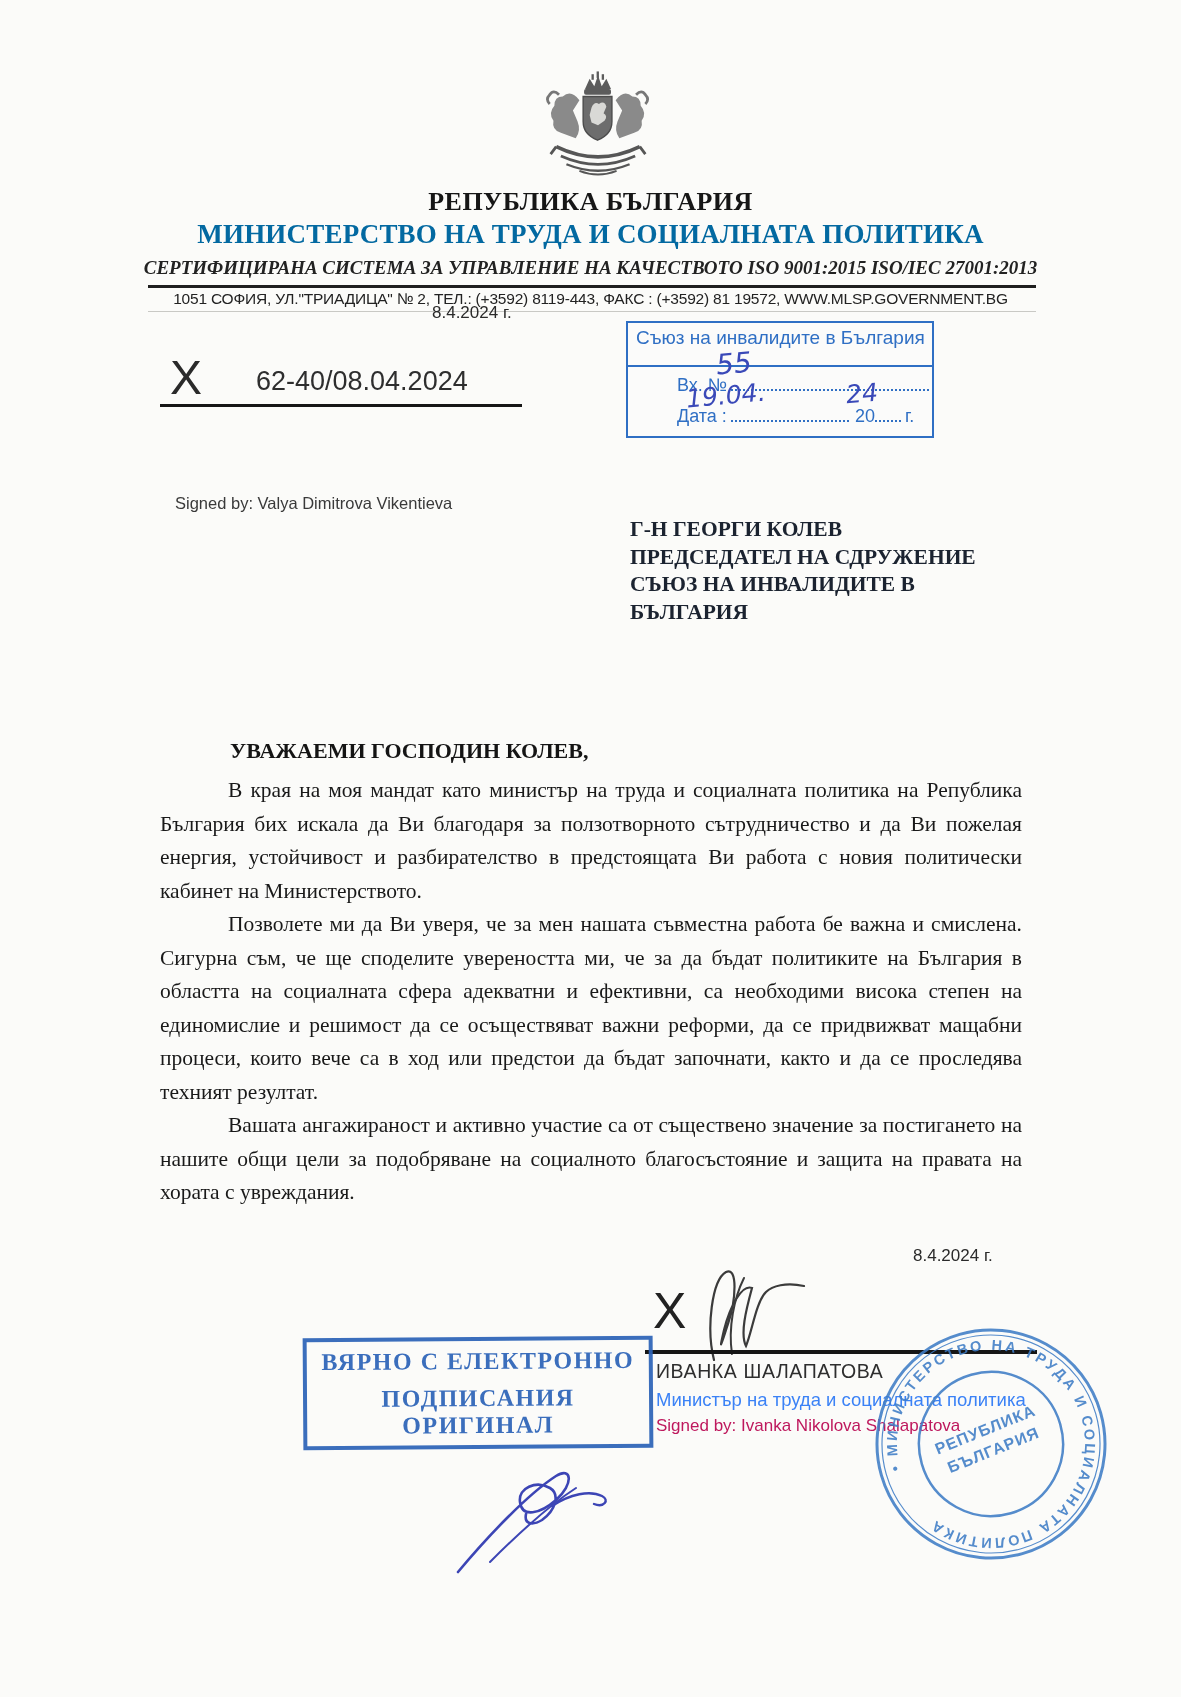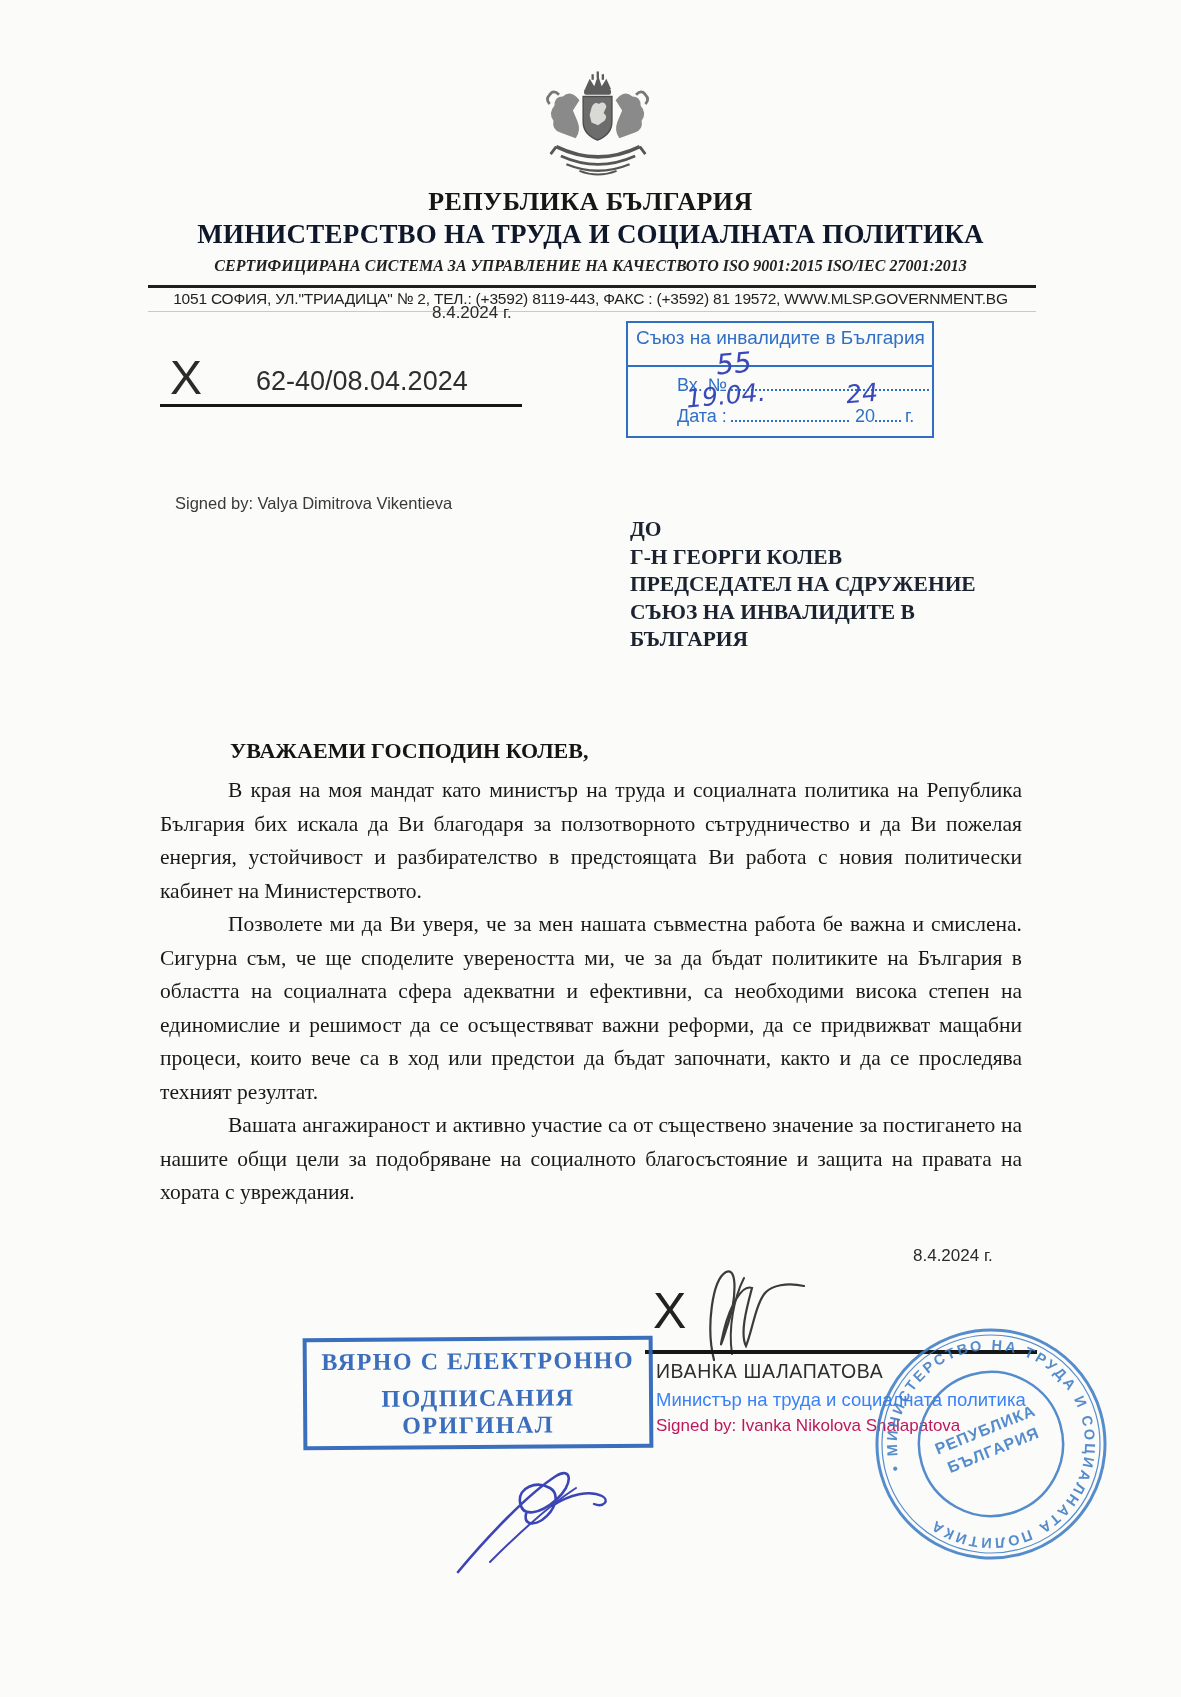--- a/index.html
+++ b/index.html
@@ -5,22 +5,22 @@
   html,body{margin:0;padding:0;background:#e8e8e8;}
   .page{
     position:relative;width:1181px;height:1697px;margin:0 auto;
     background:#fbfbf9;overflow:hidden;color:#1d1d1d;
     font-family:"Liberation Serif",serif;
   }
   .abs{position:absolute;}
   
   .crest{left:533px;top:68px;width:130px;height:122px;}
   .hdr-country{left:0;right:0;top:187px;text-align:center;font-weight:bold;font-size:26px;letter-spacing:.5px;color:#161616;}
-  .hdr-ministry{left:0;right:0;top:219px;text-align:center;font-weight:bold;font-size:27px;letter-spacing:.2px;color:#0f172a;}
-  .hdr-cert{left:0;right:0;top:257px;text-align:center;font-style:italic;font-weight:bold;font-size:16px;color:#222;white-space:nowrap;}
+  .hdr-ministry{left:0;right:0;top:219px;text-align:center;font-weight:bold;font-size:27px;letter-spacing:.2px;color:#0369a1;}
+  .hdr-cert{left:0;right:0;top:257px;text-align:center;font-style:italic;font-weight:bold;font-size:19px;color:#222;white-space:nowrap;}
   .hdr-rule{left:148px;top:285px;width:888px;height:3px;background:#1f1f1f;}
   .hdr-address{left:0;right:0;top:290px;text-align:center;font-family:"Liberation Sans",sans-serif;font-size:15.5px;letter-spacing:-.2px;color:#222;white-space:nowrap;}
   .hdr-rule2{left:148px;top:311px;width:888px;height:1px;background:#c9c9c5;}
   
   .date-top{left:432px;top:303px;font-family:"Liberation Sans",sans-serif;font-size:17px;color:#2a2a2a;}
   .ref-x{left:170px;top:350px;font-family:"Liberation Sans",sans-serif;font-size:48px;font-weight:500;color:#2a2a2a;}
   .ref-no{left:220px;top:366px;font-family:"Liberation Sans",sans-serif;font-size:27px;font-weight:400;color:#2e2e2e;margin-left:36px;}
   .ref-rule{left:160px;top:404px;width:362px;height:3px;background:#161616;}
   .esign1{left:175px;top:494px;font-family:"Liberation Sans",sans-serif;font-size:16.5px;color:#3a3a3a;}
   
@@ -113,21 +113,20 @@
     <span class="hand hand-date">19.04.</span>
     <span class="hand hand-year">24</span>
   </div>
 
   <div class="abs ref-x">X</div>
   <div class="abs ref-no">62-40/08.04.2024</div>
   <div class="abs ref-rule"></div>
   <div class="abs esign1">Signed by: Valya Dimitrova Vikentieva</div>
 
   <div class="abs addressee">
-    <div>ДО</div>
     <div>Г-Н ГЕОРГИ КОЛЕВ</div>
     <div>ПРЕДСЕДАТЕЛ НА СДРУЖЕНИЕ</div>
     <div>СЪЮЗ НА ИНВАЛИДИТЕ В</div>
     <div>БЪЛГАРИЯ</div>
   </div>
 
   <div class="abs body-block">
     <p class="salutation">УВАЖАЕМИ ГОСПОДИН КОЛЕВ,</p>
     <p class="para">В края на моя мандат като министър на труда и социалната политика на Република България бих искала да Ви благодаря за ползотворното сътрудничество и да Ви пожелая енергия, устойчивост и разбирателство в предстоящата Ви работа с новия политически кабинет на Министерството.</p>
     <p class="para">Позволете ми да Ви уверя, че за мен нашата съвместна работа бе важна и смислена. Сигурна съм, че ще споделите увереността ми, че за да бъдат политиките на България в областта на социалната сфера адекватни и ефективни, са необходими висока степен на единомислие и решимост да се осъществяват важни реформи, да се придвижват мащабни процеси, които вече са в ход или предстои да бъдат започнати, както и да се проследява техният резултат.</p>

